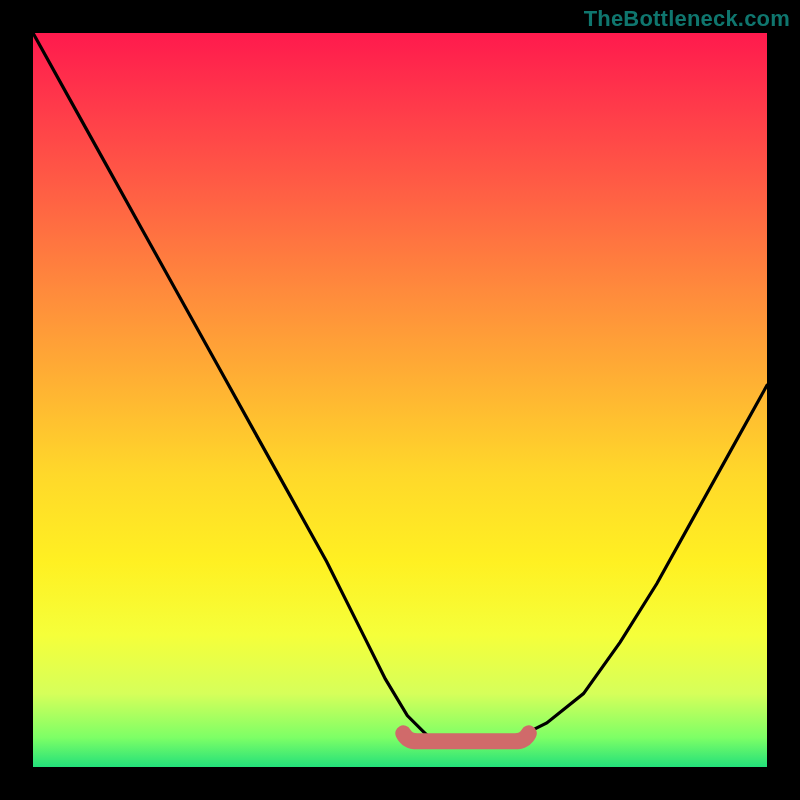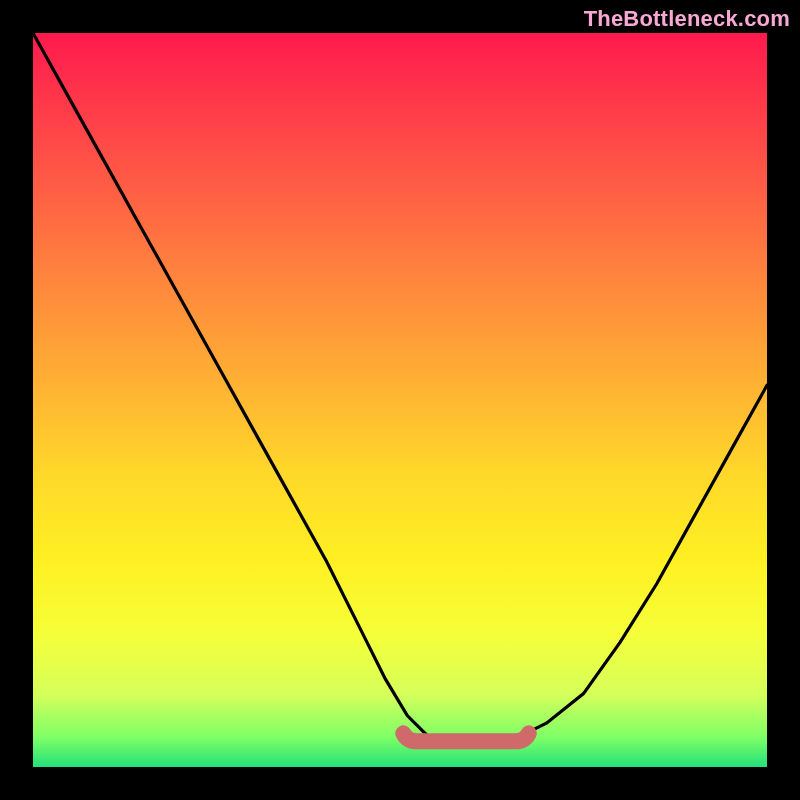--- a/index.html
+++ b/index.html
@@ -35,21 +35,21 @@
       #fff022 72%,
       #f5ff3a 82%,
       #d6ff5a 90%,
       #7dff66 96%,
       #23e07a 100%);
   }
   .watermark {
     position: absolute;
     top: 6px;
     right: 10px;
-    color: #f9a8d4;
+    color: #0f766e;
     font-size: 22px;
     font-weight: 600;
     letter-spacing: 0.2px;
     user-select: none;
   }
   svg.curve {
     position: absolute;
     left: 0;
     top: 0;
     width: 734px;

